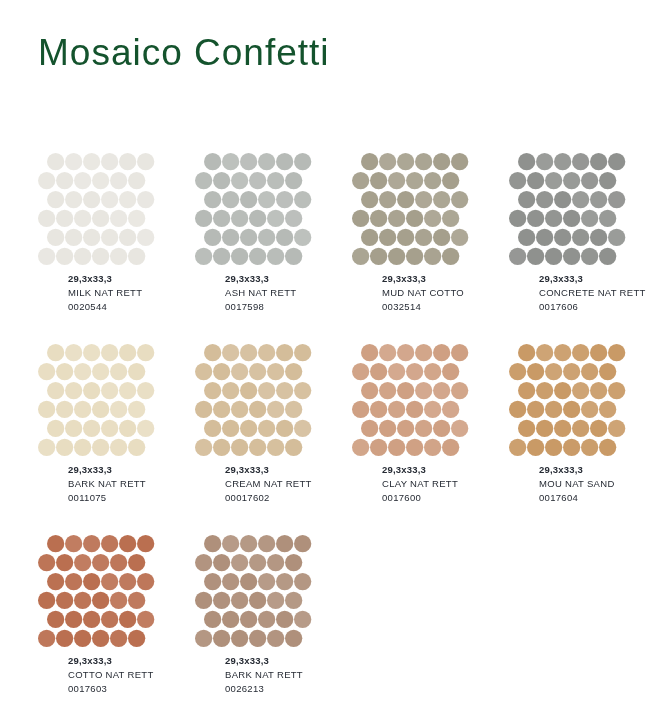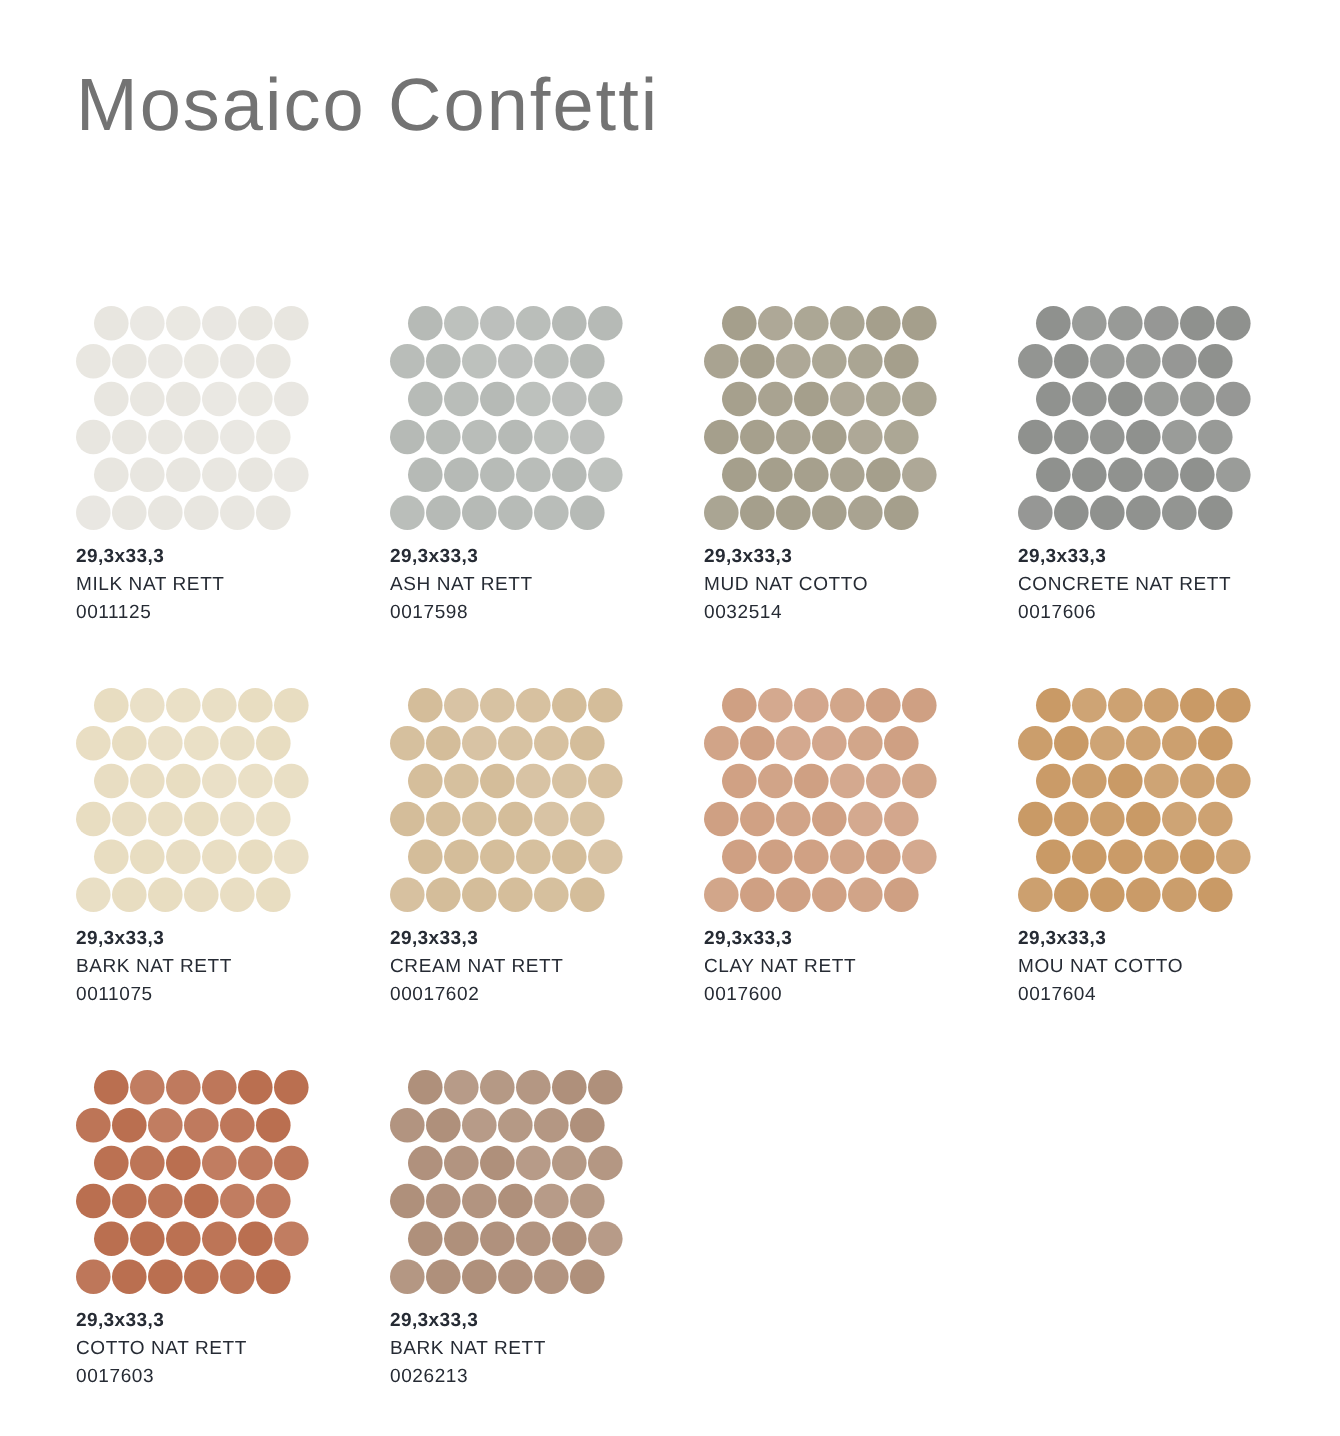--- a/index.html
+++ b/index.html
@@ -12,21 +12,21 @@
     overflow: hidden;
     position: relative;
   }
   .page {
     padding: 34px 38px 0 38px;
   }
   .page-title {
     font-size: 37px;
     font-weight: 400;
     letter-spacing: 1px;
-    color: #737373;
+    color: #14532d;
     line-height: 1.0;
   }
   .grid {
     margin-top: 82px;
     display: grid;
     grid-template-columns: repeat(4, 117px);
     column-gap: 40px;
     row-gap: 30px;
   }
   .card {
@@ -39,20 +39,21 @@
   }
   .caption {
     margin-top: 7px;
   }
   .caption div {
     font-size: 9.5px;
     line-height: 14px;
     letter-spacing: 0.3px;
     color: #262b34;
     white-space: nowrap;
+    margin-left: 30px;
   }
   .caption .size { font-weight: 700; letter-spacing: 0.2px; }
 </style>
 </head>
 <body>
 
 <div class="page">
   <h1 class="page-title">Mosaico Confetti</h1>
 
   <div class="grid">
@@ -92,21 +93,21 @@
           <circle cx="8.65" cy="103.35" r="8.65" fill="#e8e6e0" fill-opacity="0.94"></circle>
           <circle cx="26.65" cy="103.35" r="8.65" fill="#e8e6e0" fill-opacity="1"></circle>
           <circle cx="44.65" cy="103.35" r="8.65" fill="#e8e6e0" fill-opacity="1"></circle>
           <circle cx="62.65" cy="103.35" r="8.65" fill="#e8e6e0" fill-opacity="0.99"></circle>
           <circle cx="80.65" cy="103.35" r="8.65" fill="#e8e6e0" fill-opacity="0.96"></circle>
           <circle cx="98.65" cy="103.35" r="8.65" fill="#e8e6e0" fill-opacity="1"></circle>
         </svg>
       <figcaption class="caption">
         <div class="size">29,3x33,3</div>
         <div class="name">MILK NAT RETT</div>
-        <div class="code">0011125</div>
+        <div class="code">0020544</div>
       </figcaption>
     </figure>
 
     <figure class="card">
       <svg class="swatch" viewBox="0 0 117 112">
           <circle cx="17.65" cy="8.65" r="8.65" fill="#b6bab6" fill-opacity="1"></circle>
           <circle cx="35.65" cy="8.65" r="8.65" fill="#b6bab6" fill-opacity="0.9"></circle>
           <circle cx="53.65" cy="8.65" r="8.65" fill="#b6bab6" fill-opacity="0.92"></circle>
           <circle cx="71.65" cy="8.65" r="8.65" fill="#b6bab6" fill-opacity="0.94"></circle>
           <circle cx="89.65" cy="8.65" r="8.65" fill="#b6bab6" fill-opacity="1"></circle>
@@ -413,21 +414,21 @@
           <circle cx="107.65" cy="84.41" r="8.65" fill="#c99a66" fill-opacity="0.9"></circle>
           <circle cx="8.65" cy="103.35" r="8.65" fill="#c99a66" fill-opacity="0.94"></circle>
           <circle cx="26.65" cy="103.35" r="8.65" fill="#c99a66" fill-opacity="1"></circle>
           <circle cx="44.65" cy="103.35" r="8.65" fill="#c99a66" fill-opacity="1"></circle>
           <circle cx="62.65" cy="103.35" r="8.65" fill="#c99a66" fill-opacity="0.99"></circle>
           <circle cx="80.65" cy="103.35" r="8.65" fill="#c99a66" fill-opacity="0.96"></circle>
           <circle cx="98.65" cy="103.35" r="8.65" fill="#c99a66" fill-opacity="1"></circle>
         </svg>
       <figcaption class="caption">
         <div class="size">29,3x33,3</div>
-        <div class="name">MOU NAT COTTO</div>
+        <div class="name">MOU NAT SAND</div>
         <div class="code">0017604</div>
       </figcaption>
     </figure>
 
     <figure class="card">
       <svg class="swatch" viewBox="0 0 117 112">
           <circle cx="17.65" cy="8.65" r="8.65" fill="#ba6f50" fill-opacity="1"></circle>
           <circle cx="35.65" cy="8.65" r="8.65" fill="#ba6f50" fill-opacity="0.9"></circle>
           <circle cx="53.65" cy="8.65" r="8.65" fill="#ba6f50" fill-opacity="0.92"></circle>
           <circle cx="71.65" cy="8.65" r="8.65" fill="#ba6f50" fill-opacity="0.94"></circle>

